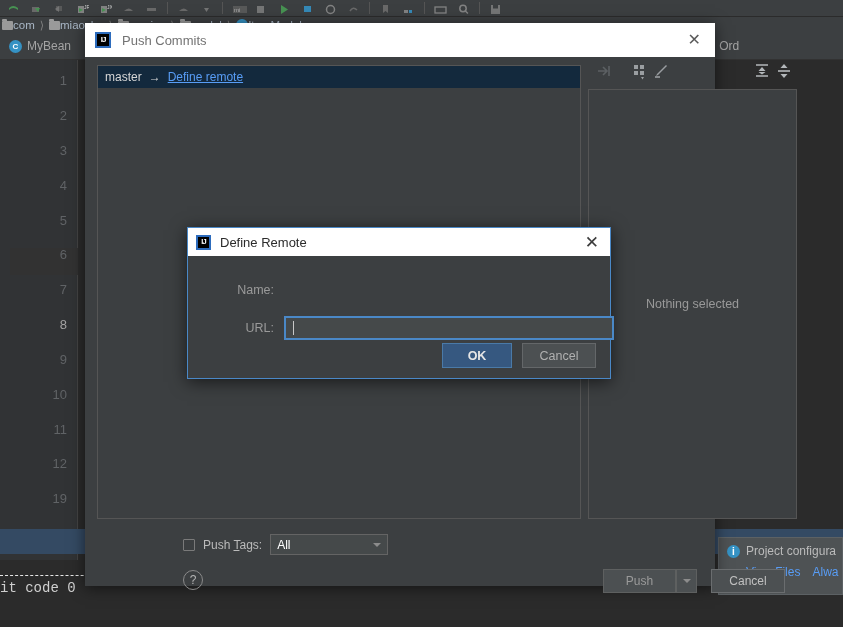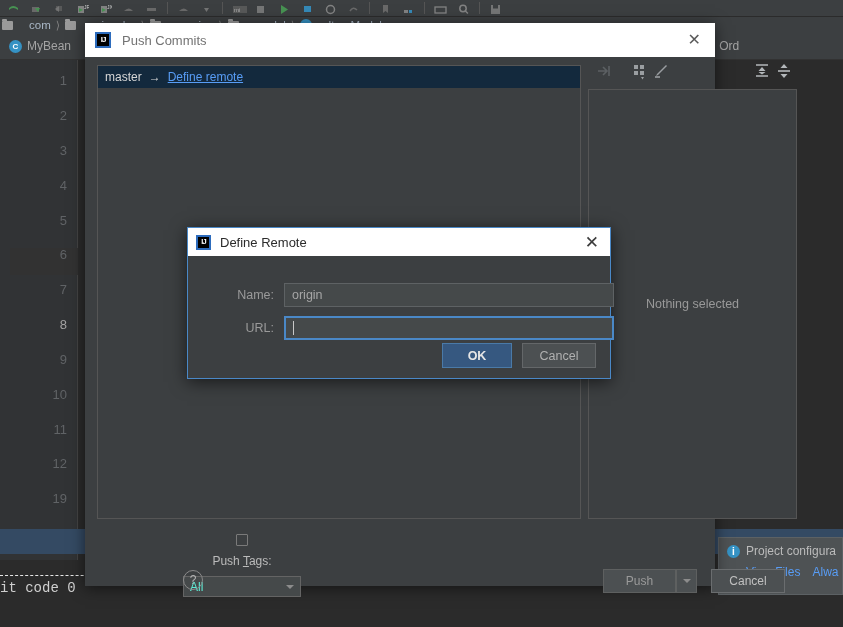--- a/index.html
+++ b/index.html
@@ -24,21 +24,21 @@
   }
   .tb-ico { width: 13px; height: 13px; margin: 0 5px; position: relative; opacity: .9; }
   .tb-sep { width: 1px; height: 12px; background: #555; margin: 0 4px; }
 
   .breadcrumb {
     position: absolute; left: 0; top: 17px; width: 843px; height: 16px;
     background: #3c3f41;
     display: flex; align-items: center;
     font-size: 11.5px; color: #a9b7c6; padding-left: 2px;
   }
-  .bc-item { display: flex; align-items: center; gap: 16px; }
+  .bc-item { display: flex; align-items: center; gap: 0; }
   .bc-sep { color: #808080; margin: 0 5px; font-size: 11px; }
   .bc-folder {
     width: 11px; height: 9px; background: #9a9a9a; border-radius: 1px;
     position: relative; display: inline-block;
   }
   .bc-folder::before {
     content:""; position:absolute; left:0; top:-2px; width:5px; height:2px;
     background:#9a9a9a; border-radius:1px 1px 0 0;
   }
   .bc-class {
@@ -197,33 +197,33 @@
 
   .push-right {
     position: absolute; left: 503px; top: 66px; width: 209px; height: 430px;
     background: #3c3f41; border: 1px solid #555;
     display: flex; align-items: center; justify-content: center;
   }
   .nothing-sel { font-size: 12.5px; color: #999999; }
 
   .pushtags-row {
     position: absolute; left: 98px; top: 511px;
-    display: flex; align-items: center; gap: 8px; flex-direction: column;
+    display: flex; align-items: center; gap: 8px;
   }
   .chk {
     width: 12px; height: 12px; border: 1px solid #7a7a7a;
     background: #3c3f41; border-radius: 1px;
   }
   .pt-label { font-size: 12px; color: #bbbbbb; }
   .pt-label u { text-decoration: underline; }
   .combo {
     width: 118px; height: 21px; background: #45494a;
     border: 1px solid #646464;
     display: flex; align-items: center; padding: 0 6px;
-    font-size: 12px; color: #5eead4; position: relative;
+    font-size: 12px; color: #ffffff; position: relative;
   }
   .combo .caret {
     margin-left: auto;
     width: 0; height: 0;
     border-left: 4px solid transparent;
     border-right: 4px solid transparent;
     border-top: 4px solid #8c8c8c;
   }
 
   .help-btn {
@@ -609,23 +609,20 @@
     <div class="dr-title">
       <span class="dr-logo">
           <span>IJ</span>
         </span>
       <span class="dr-title-text">Define Remote</span>
       <span class="dr-close">✕</span>
     </div>
     <div class="dr-body">
       <div class="frow" style="left:0;top:27px;">
         <span class="flabel">Name:</span>
-        <span class="finput">
-          <span>origin</span>
-        </span>
       </div>
       <div class="frow" style="left:0;top:60px;">
         <span class="flabel">URL:</span>
         <span class="finput focused">
           <span class="caret-bar"></span>
           <span></span>
         </span>
       </div>
       <div class="dr-btns">
         <div class="btn-ok">OK</div>

